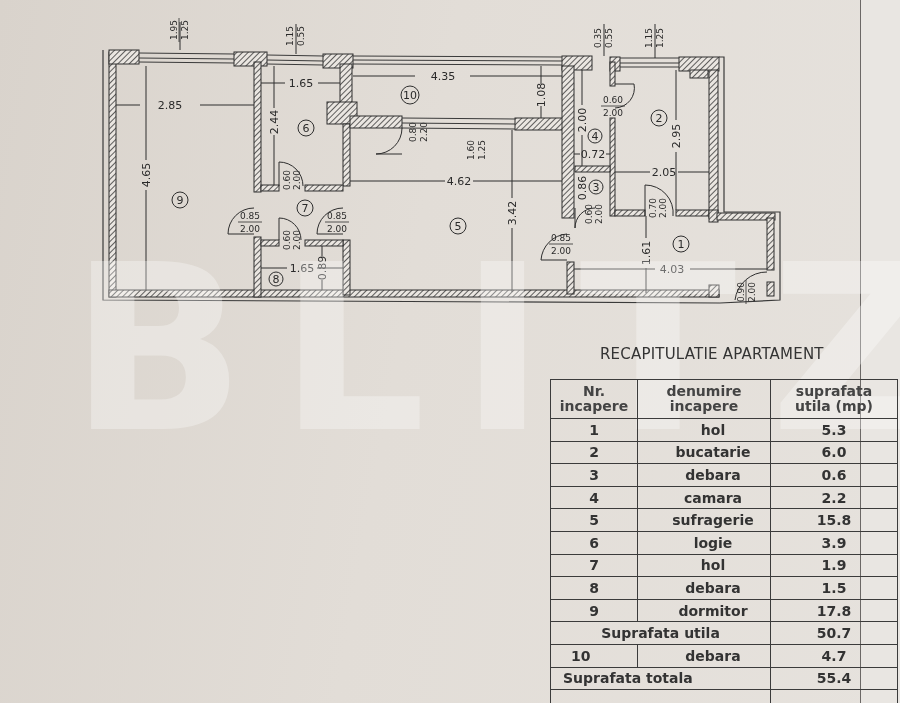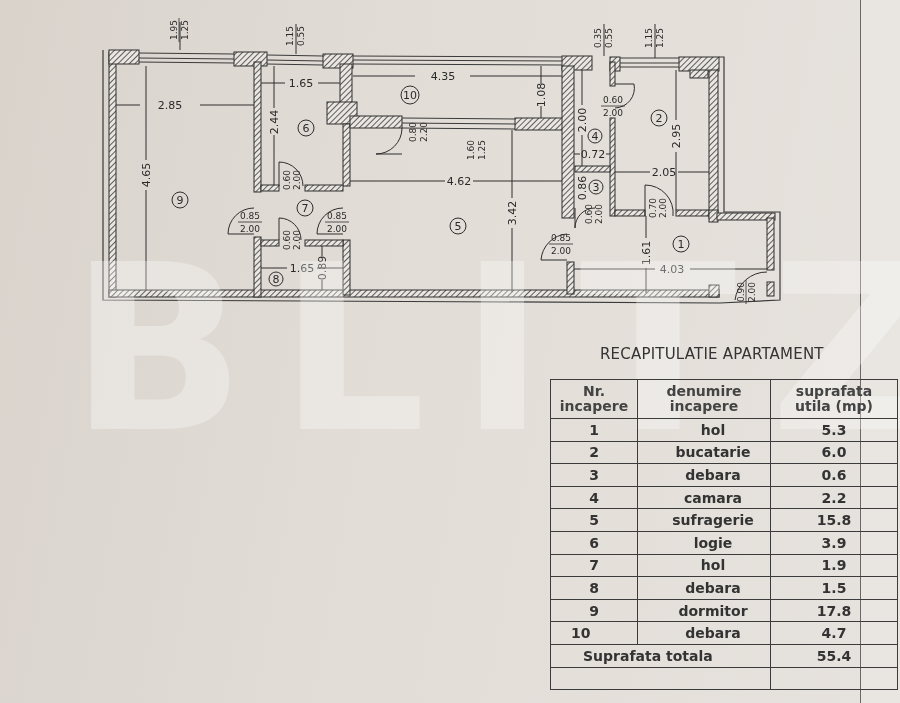--- a/index.html
+++ b/index.html
@@ -340,26 +340,30 @@
         <td class="c1">8</td>
         <td class="c2">debara</td>
         <td class="c3">1.5</td>
       </tr>
   <tr>
         <td class="c1">9</td>
         <td class="c2">dormitor</td>
         <td class="c3">17.8</td>
       </tr>
   <tr>
+    <td class="sumrow" colspan="2">Suprafata utila</td>
+    <td class="c3">50.7</td>
+  </tr>
+  <tr>
     <td class="c1" style="text-align:left;padding-left:20px;">10</td>
     <td class="c2">debara</td>
     <td class="c3">4.7</td>
   </tr>
   <tr>
-    <td class="sumrow" colspan="2" style="text-align:left;padding-left:32px;">Suprafata totala</td>
+    <td class="sumrow" colspan="2" style="text-align:left;padding-left:12px;">Suprafata totala</td>
     <td class="c3">55.4</td>
   </tr>
   <tr>
         <td colspan="2"></td>
         <td></td>
       </tr>
 </tbody>
   </table>
 
 </body></html>

